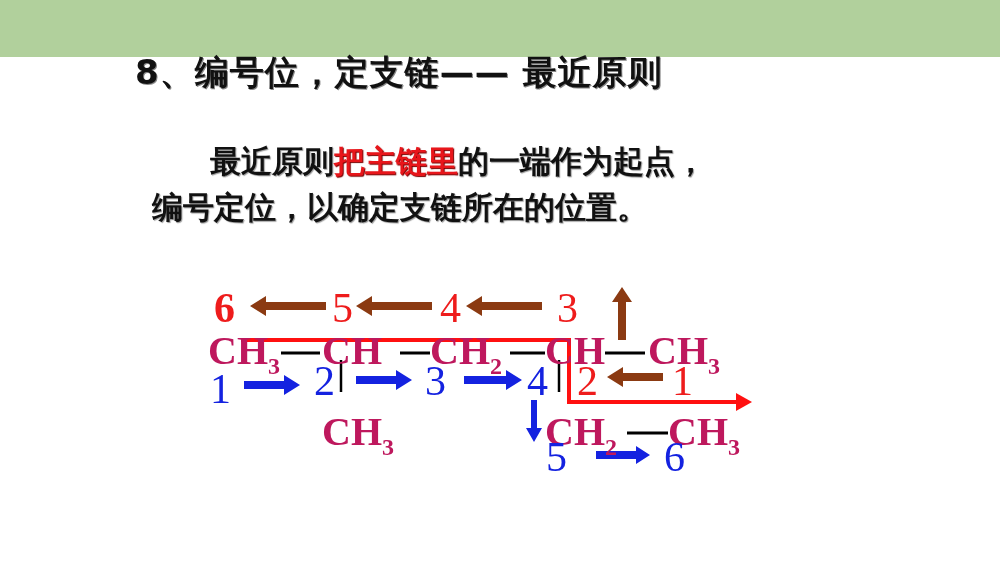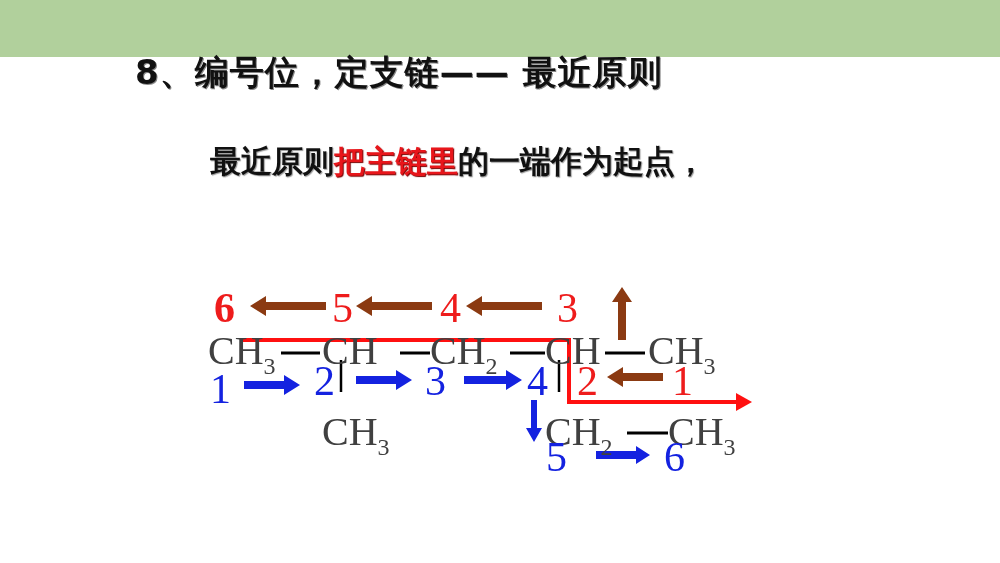--- a/index.html
+++ b/index.html
@@ -24,40 +24,41 @@
       font-size: 31px; font-weight: bold; color: #111; line-height: 46px;
       text-shadow: 1px 1px 1px #999;
       font-family: "DejaVu Sans", sans-serif;
     }
     .para .line { white-space: nowrap; }
     .para .indent { padding-left: 58px; }
     .hl { color: #e8161b; text-shadow: 1px 1px 1px #7a0000; }
 
     .chem {
       position: absolute; font-family: "Liberation Serif", serif;
-      font-weight: normal; color: #404040; font-size: 40px; white-space: nowrap;
+      font-weight: bold; color: #be185d; font-size: 40px; white-space: nowrap;
     }
     .chem sub { font-size: 24px; vertical-align: -10px; }
     .num {
       position: absolute; font-family: "Liberation Serif", serif;
       font-size: 42px; line-height: 1; white-space: nowrap;
     }
     .red { color: #ee1c1c; }
     .blue { color: #1422e0; }
     svg.overlay { position: absolute; left: 0; top: 0; }
   </style>
 </head>
 <body>
 
 <div class="top-bar"></div>
 
 <div class="title">8、编号位，定支链—— 最近原则</div>
 
 <div class="para">
   <div class="line indent"><span>最近原则</span><span class="hl">把主链里</span><span>的一端作为起点，</span></div>
+  <div class="line">编号定位，以确定支链所在的位置。</div>
 </div>
 
 <svg class="overlay" width="1000" height="563">
   <defs>
     <marker id="m" markerWidth="1" markerHeight="1"></marker>
   </defs>
 
   <g fill="#8b3a12">
     <polygon points="250,306 266,296 266,302 326,302 326,310 266,310 266,316"></polygon>
     <polygon points="356,306 372,296 372,302 432,302 432,310 372,310 372,316"></polygon>

